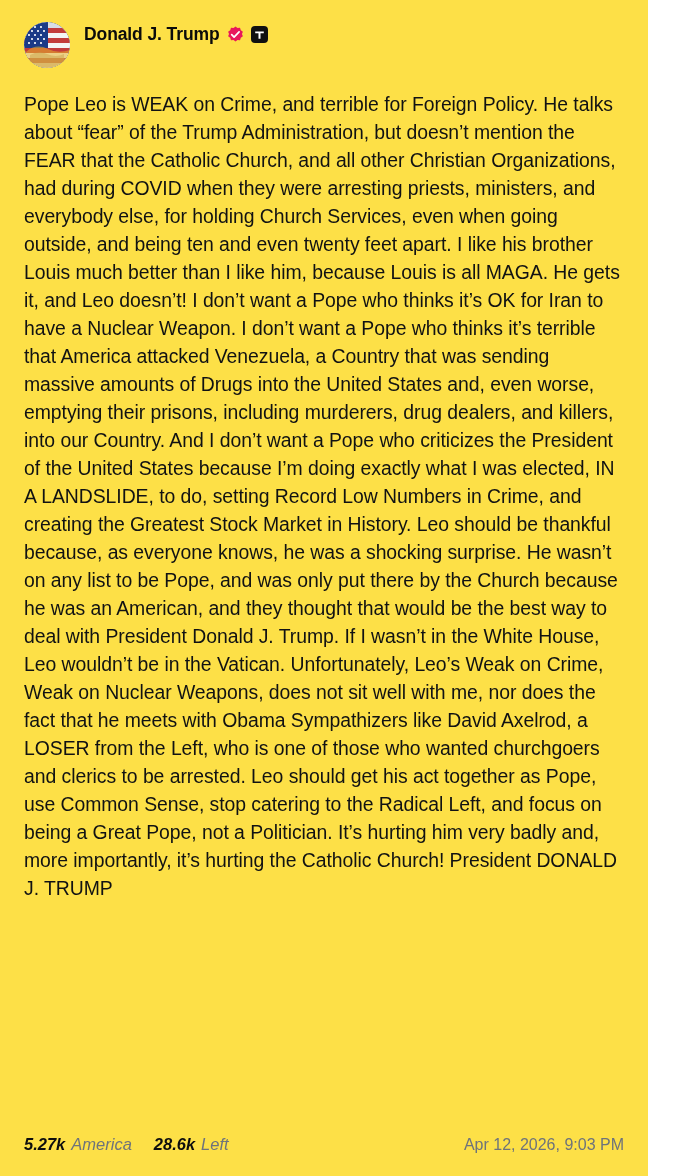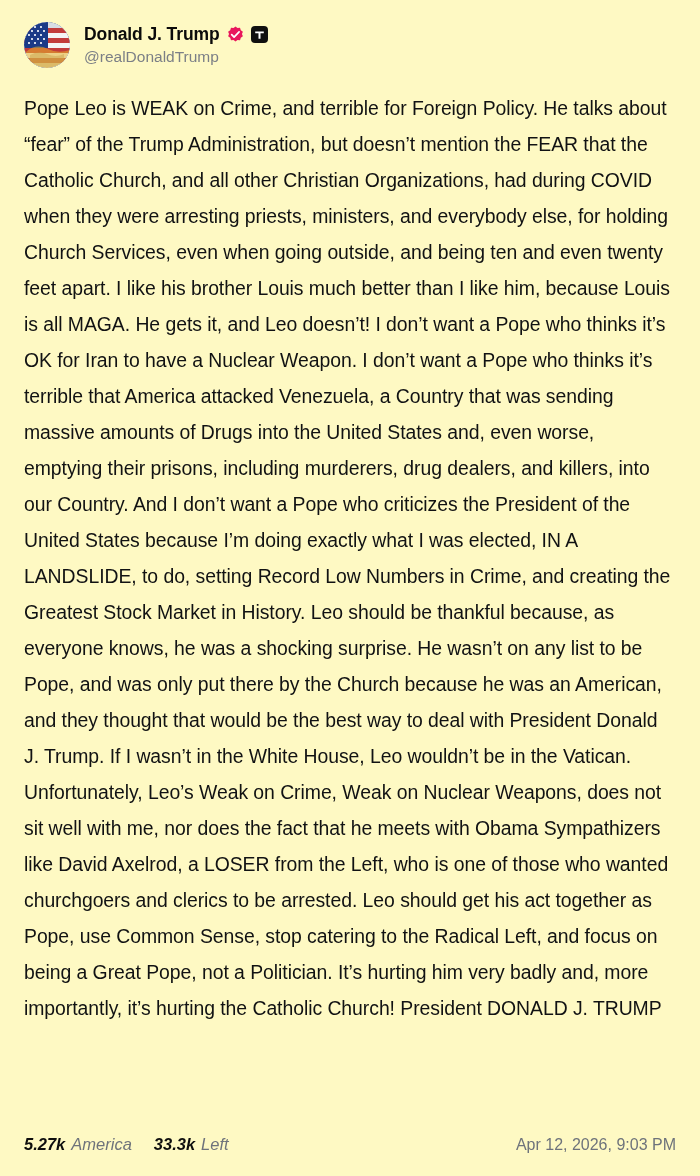--- a/index.html
+++ b/index.html
@@ -8,24 +8,24 @@
     background: #ffffff;
   }
   body {
     width: 700px;
     min-height: 1176px;
     font-family: "Liberation Sans", sans-serif;
     color: #111111;
     -webkit-font-smoothing: antialiased;
   }
   .post-card {
-    width: 700px;
+    width: 648px;
     min-height: 1176px;
     box-sizing: border-box;
-    background: #fef9c3;
+    background: #fde047;
     display: flex;
     flex-direction: column;
   }
   .post-header {
     display: flex;
     align-items: flex-start;
     padding: 22px 24px 0 24px;
   }
   .avatar {
     width: 46px;
@@ -71,21 +71,21 @@
     justify-content: center;
   }
   .handle {
     font-size: 15.5px;
     color: #7b7f86;
     margin-top: 3px;
   }
   .post-body {
     padding: 22px 24px 0 24px;
     font-size: 19.4px;
-    line-height: 36px;
+    line-height: 28px;
     color: #111213;
     letter-spacing: -0.05px;
     flex: 1 1 auto;
   }
   .post-body p {
     margin: 0;
   }
   .post-footer {
     display: flex;
     align-items: center;
@@ -171,34 +171,33 @@
             <path d="M8.5 0.6 l2.0 1.5 l2.5 -0.25 l0.8 2.4 l2.1 1.4 l-0.95 2.35 l0.95 2.35 l-2.1 1.4 l-0.8 2.4 l-2.5 -0.25 l-2.0 1.5 l-2.0 -1.5 l-2.5 0.25 l-0.8 -2.4 l-2.1 -1.4 l0.95 -2.35 l-0.95 -2.35 l2.1 -1.4 l0.8 -2.4 l2.5 0.25 z" fill="#e8175d"></path>
             <path d="M4.7 8.6 l2.4 2.5 l5.0 -5.2" fill="none" stroke="#ffffff" stroke-width="1.7" stroke-linecap="round" stroke-linejoin="round"></path>
           </svg>
         </span>
         <span class="badge-square">
           <svg width="11" height="11" viewBox="0 0 11 11" aria-hidden="true">
             <path d="M1.2 2.4 h8.6 v1.9 h-3.3 v5.4 h-2.0 v-5.4 h-3.3 z" fill="#ffffff"></path>
           </svg>
         </span>
       </div>
-      <div class="handle">@realDonaldTrump</div>
     </div>
 
   </div>
 
   <div class="post-body">
     <p>Pope Leo is WEAK on Crime, and terrible for Foreign Policy. He talks about “fear” of the Trump Administration, but doesn’t mention the FEAR that the Catholic Church, and all other Christian Organizations, had during COVID when they were arresting priests, ministers, and everybody else, for holding Church Services, even when going outside, and being ten and even twenty feet apart. I like his brother Louis much better than I like him, because Louis is all MAGA. He gets it, and Leo doesn’t! I don’t want a Pope who thinks it’s OK for Iran to have a Nuclear Weapon. I don’t want a Pope who thinks it’s terrible that America attacked Venezuela, a Country that was sending massive amounts of Drugs into the United States and, even worse, emptying their prisons, including murderers, drug dealers, and killers, into our Country. And I don’t want a Pope who criticizes the President of the United States because I’m doing exactly what I was elected, IN A LANDSLIDE, to do, setting Record Low Numbers in Crime, and creating the Greatest Stock Market in History. Leo should be thankful because, as everyone knows, he was a shocking surprise. He wasn’t on any list to be Pope, and was only put there by the Church because he was an American, and they thought that would be the best way to deal with President Donald J. Trump. If I wasn’t in the White House, Leo wouldn’t be in the Vatican. Unfortunately, Leo’s Weak on Crime, Weak on Nuclear Weapons, does not sit well with me, nor does the fact that he meets with Obama Sympathizers like David Axelrod, a LOSER from the Left, who is one of those who wanted churchgoers and clerics to be arrested. Leo should get his act together as Pope, use Common Sense, stop catering to the Radical Left, and focus on being a Great Pope, not a Politician. It’s hurting him very badly and, more importantly, it’s hurting the Catholic Church! President DONALD J. TRUMP</p>
   </div>
 
   <div class="post-footer">
     <div class="stat">
       <span class="stat-count">5.27k</span>
       <span class="stat-label">America</span>
     </div>
     <div class="stat">
-      <span class="stat-count">33.3k</span>
+      <span class="stat-count">28.6k</span>
       <span class="stat-label">Left</span>
     </div>
     <div class="timestamp">Apr 12, 2026, 9:03 PM</div>
   </div>
 
 </div>
 
 </body></html>

